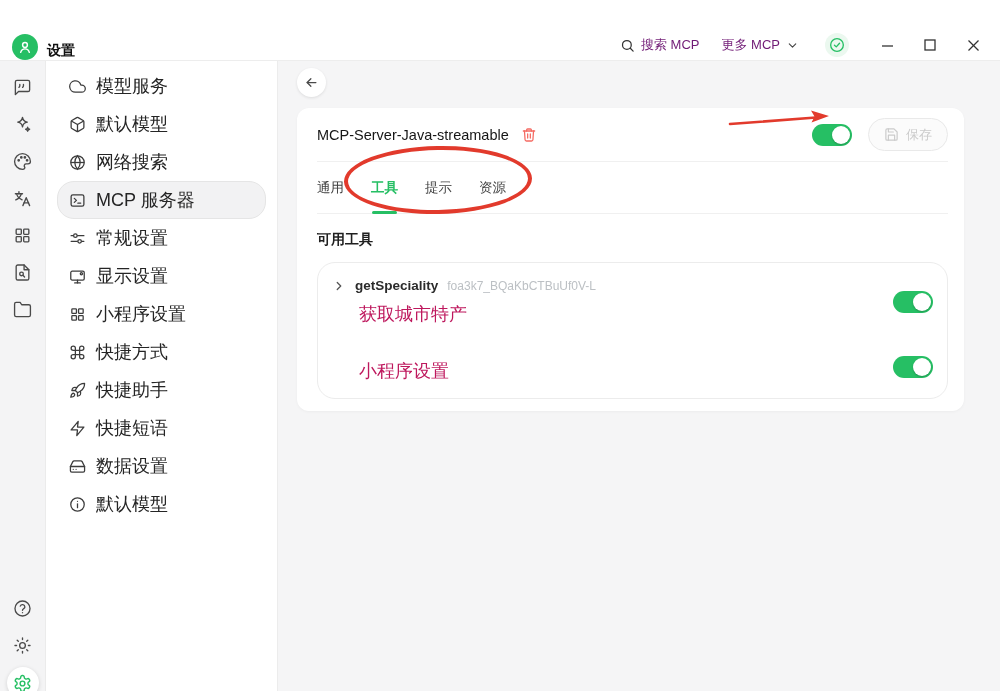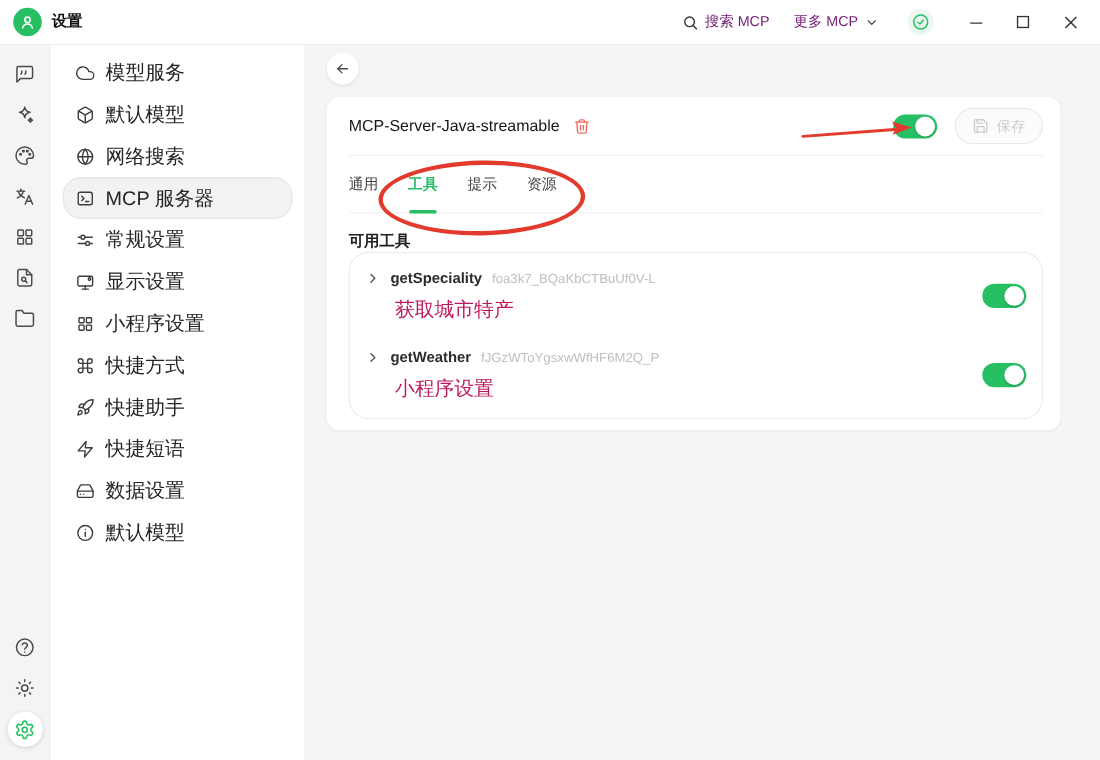--- a/index.html
+++ b/index.html
@@ -5,21 +5,21 @@
   * { box-sizing: border-box; }
   html,body { margin:0; padding:0; }
   body {
     width:1000px; height:691px; position:relative; overflow:hidden;
     background:#fff; color:#222;
     font-family:"Liberation Sans","DejaVu Sans",sans-serif;
   }
   svg { display:block; }
 
   
-  .titlebar{height:41px;display:flex;align-items:center;padding:0 12px;background:#fff;border-bottom:1px solid #ededed;}
+  .titlebar{height:41px;display:flex;align-items:flex-end;padding:0 12px;background:#fff;border-bottom:1px solid #ededed;margin-top:20px;}
   .avatar{width:26px;height:26px;border-radius:50%;background:#26bf64;display:flex;align-items:center;justify-content:center;margin:0 9px 0 0;flex:none;}
   .app-title{font-size:14px;font-weight:bold;color:#111;}
   .tb-right{margin-left:auto;display:flex;align-items:center;}
   .tb-btn{display:flex;align-items:center;gap:6px;font-size:13px;color:#701a75;padding:4px 6px;cursor:pointer;margin-right:10px;}
   .status-dot{width:24px;height:24px;border-radius:50%;background:#ebf8ef;display:flex;align-items:center;justify-content:center;margin:0 10px;}
   .win-btn{width:30px;height:30px;display:flex;align-items:center;justify-content:center;color:#333;margin-left:13px;cursor:pointer;}
 
   
   .layout{display:flex;height:650px;}
   .rail{width:46px;background:#f4f4f5;border-right:1px solid #ebebeb;display:flex;flex-direction:column;align-items:center;padding:8px 0 12px;flex:none;}
@@ -44,21 +44,21 @@
   .toggle{width:40px;height:22px;border-radius:11px;background:#26bf64;position:relative;flex:none;cursor:pointer;}
   .toggle .knob{position:absolute;right:2px;top:2px;width:18px;height:18px;border-radius:50%;background:#fff;box-shadow:0 1px 2px rgba(0,0,0,.22);}
   .save-btn{display:flex;align-items:center;gap:7px;height:33px;padding:0 15px;border-radius:17px;border:1px solid #e9e9e9;background:#fbfbfb;color:#cbcbcb;font-size:13px;margin-left:4px;cursor:default;}
 
   .tabs{height:52px;display:flex;align-items:stretch;gap:27px;border-bottom:1px solid #f0f0f0;}
   .tab{font-size:13.5px;color:#3f3f3f;display:flex;align-items:center;position:relative;cursor:pointer;}
   .tab.active{color:#26bf64;font-weight:600;}
   .tab.active::after{content:"";position:absolute;left:1px;right:1px;bottom:-1px;height:3px;border-radius:2px;background:#26bf64;}
 
   .tools-heading{margin-top:17px;font-size:14px;font-weight:bold;color:#202020;}
-  .tools-box{border:1px solid #ececec;border-radius:18px;padding:3px 0;}
+  .tools-box{margin-top:13px;border:1px solid #ececec;border-radius:18px;padding:3px 0;}
   .tool-row{display:flex;align-items:center;padding:12px 14px;}
   .tool-main{flex:1;min-width:0;}
   .tool-line1{display:flex;align-items:center;gap:9px;}
   .chevron{color:#555;display:flex;cursor:pointer;}
   .tool-name{font-size:13.5px;font-weight:bold;color:#2b2b2b;}
   .tool-id{font-size:12px;color:#bcc0c4;}
   .tool-desc{margin:9px 0 0 27px;font-size:18px;color:#be185d;}
 
   
   .annot-ellipse{position:absolute;left:344px;top:146px;width:188px;height:68px;border:4px solid #e23a2c;border-radius:50%;pointer-events:none;transform:rotate(-1deg);}
@@ -401,29 +401,20 @@
             </div>
             <div class="tool-desc">获取城市特产</div>
           </div>
           <div class="toggle">
               <div class="knob"></div>
             </div>
         </div>
 
         <div class="tool-row">
           <div class="tool-main">
-            <div class="tool-line1">
-              <span class="chevron">
-                <svg width="14" height="14" viewBox="0 0 24 24" fill="none" stroke="#555" stroke-width="2.2" stroke-linecap="round" stroke-linejoin="round">
-                    <polyline points="9 6 15 12 9 18"></polyline>
-                  </svg>
-              </span>
-              <span class="tool-name">getWeather</span>
-              <span class="tool-id">fJGzWToYgsxwWfHF6M2Q_P</span>
-            </div>
             <div class="tool-desc">小程序设置</div>
           </div>
           <div class="toggle">
               <div class="knob"></div>
             </div>
         </div>
       </div>
     </div>
   </div>
 </div>

